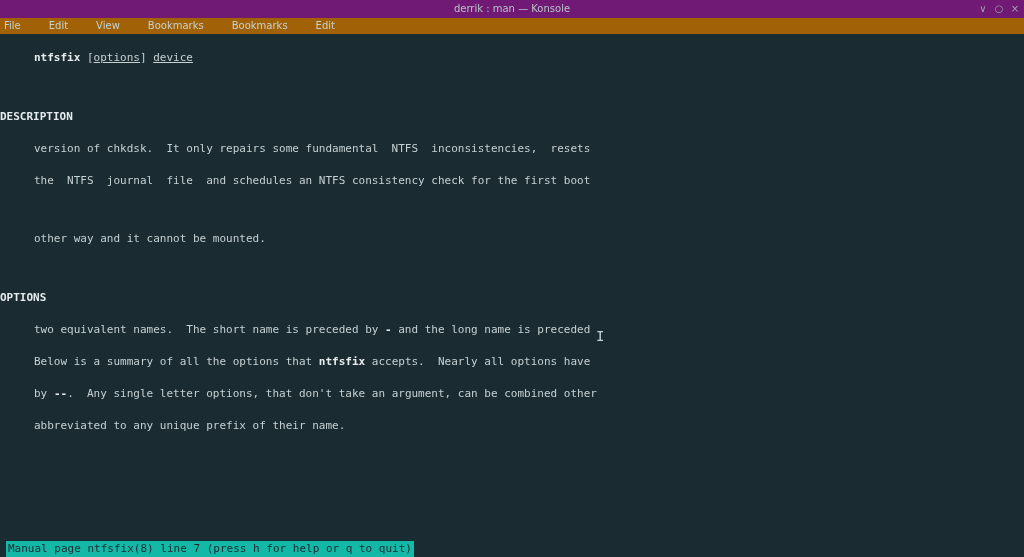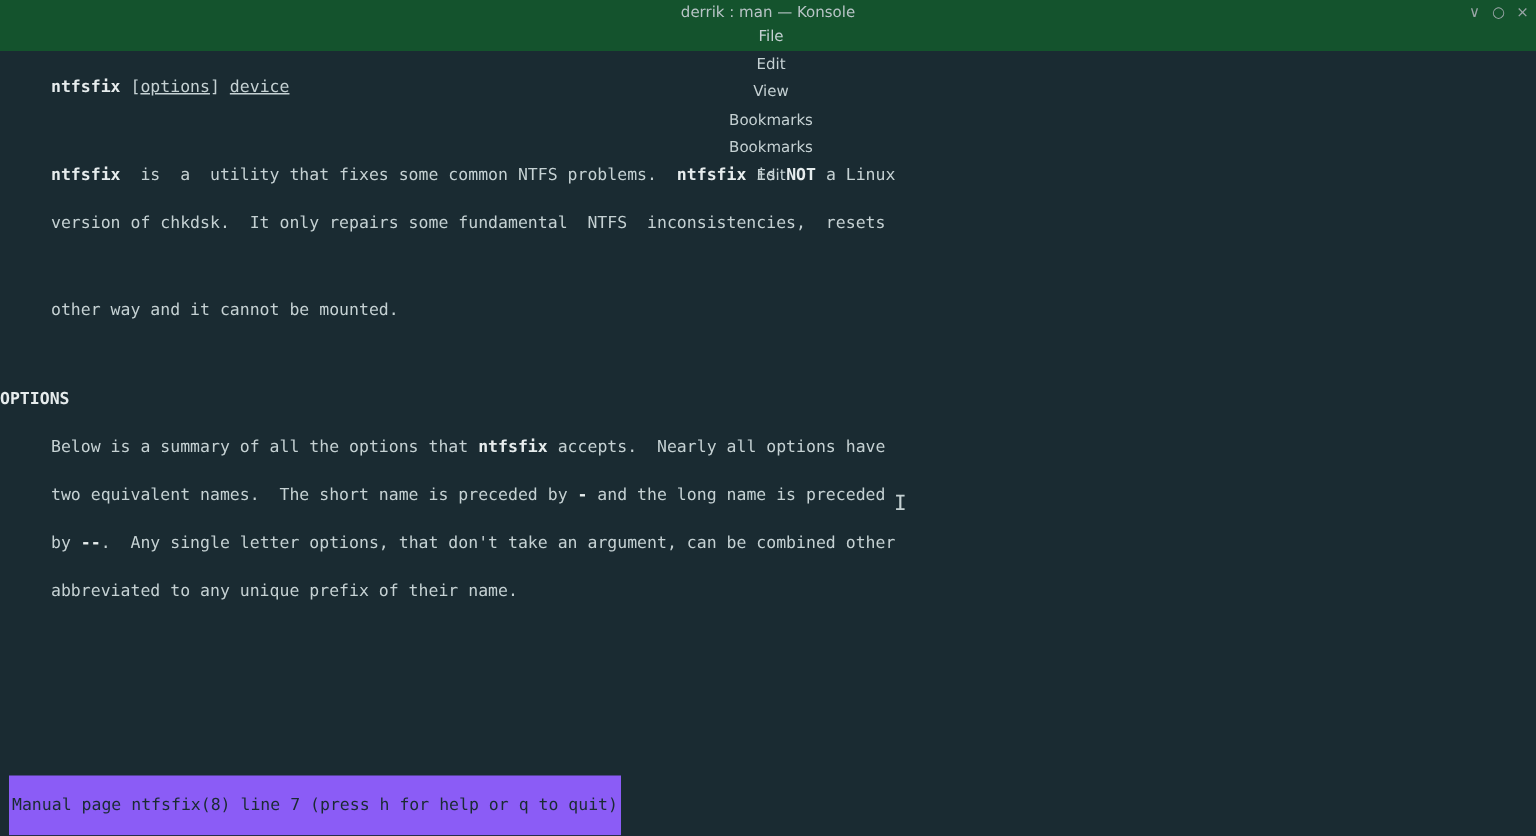--- a/index.html
+++ b/index.html
@@ -7,21 +7,21 @@
       background: #1a2b32;
       color: #c5d1d3;
       font-family: "DejaVu Sans Mono", "Liberation Mono", monospace;
       font-size: 11px;
       line-height: 1.45;
       width: 1024px;
       height: 557px;
       overflow: hidden;
     }
     .titlebar {
-      background: #14532d;
+      background: #701a75;
       height: 18px;
       display: flex;
       align-items: center;
       color: #b8c4c6;
       font-family: "DejaVu Sans", sans-serif;
       font-size: 10px;
       position: relative;
     }
     .titlebar-title {
       position: absolute;
@@ -38,50 +38,49 @@
     .titlebar-controls span {
       width: 10px;
       height: 10px;
       display: inline-flex;
       align-items: center;
       justify-content: center;
       font-size: 10px;
       color: #9aa5a7;
     }
     .menubar {
-      background: #14532d;
+      background: #a16207;
       height: 16px;
       display: flex;
       align-items: center;
       padding-left: 4px;
-      gap: 4px;
+      gap: 28px;
       font-family: "DejaVu Sans", sans-serif;
       font-size: 10px;
       color: #c5d1d3;
-      flex-direction: column;
     }
     .menubar span { cursor: default; }
     .terminal {
       padding: 0 6px 0 6px;
       white-space: pre;
       overflow: hidden;
     }
     .bold { font-weight: bold; color: #e6eced; }
     .underline { text-decoration: underline; }
     .heading { font-weight: bold; color: #e6eced; margin-left: -6px;}
     .indent1 { padding-left: 28px; display: block;}
     .line { display: block; min-height: 1em; }
     .blank { display:block; height: 1em; }
     .status {
       position: absolute;
       bottom: 0;
       left: 6px;
-      background: #8b5cf6;
+      background: #14b8a6;
       color: #1a2b32;
-      padding: 12px 2px;
+      padding: 0 2px;
     }
     .cursor {
       position: absolute;
       top: 292px;
       left: 596px;
       font-size: 14px;
       color: #c5d1d3;
     }
     .content-wrap {
       position: relative;
@@ -107,28 +106,29 @@
   <span>View</span>
   <span>Bookmarks</span>
   <span>Bookmarks</span>
   <span>Edit</span>
 </div>
 
 <div class="content-wrap">
 <div class="terminal">
 <span class="indent1 line"><span class="bold">ntfsfix</span> [<span class="underline">options</span>] <span class="underline">device</span></span>
 <span class="blank"></span>
-<span class="indent1 line"><span class="bold">ntfsfix</span><span>  is  a  utility that fixes some common NTFS problems.  </span><span class="bold">ntfsfix</span><span> is </span><span class="bold">NOT</span><span> a Linux</span></span>
+<span class="line bold heading">DESCRIPTION</span>
 <span class="indent1 line">version of chkdsk.  It only repairs some fundamental  NTFS  inconsistencies,  resets</span>
+<span class="indent1 line">the  NTFS  journal  file  and schedules an NTFS consistency check for the first boot</span>
 <span class="blank"></span>
 <span class="indent1 line">other way and it cannot be mounted.</span>
 <span class="blank"></span>
 <span class="line bold heading">OPTIONS</span>
+<span class="indent1 line"><span>two equivalent names.  The short name is preceded by </span><span class="bold">-</span><span> and the long name is preceded</span></span>
 <span class="indent1 line"><span>Below is a summary of all the options that </span><span class="bold">ntfsfix</span><span> accepts.  Nearly all options have</span></span>
-<span class="indent1 line"><span>two equivalent names.  The short name is preceded by </span><span class="bold">-</span><span> and the long name is preceded</span></span>
 <span class="indent1 line"><span>by </span><span class="bold">--</span><span>.  Any single letter options, that don't take an argument, can be combined other</span></span>
 <span class="indent1 line">abbreviated to any unique prefix of their name.</span>
 
 
 
 
 
 
 
 

